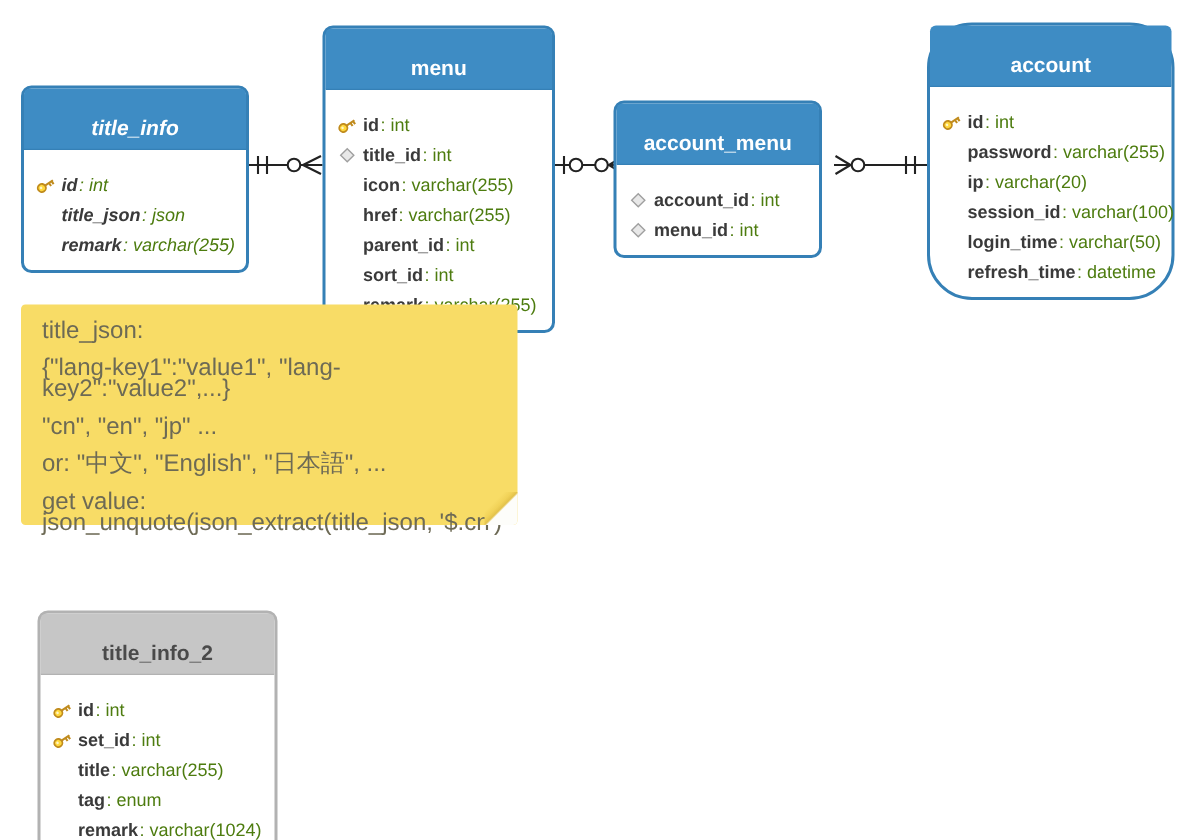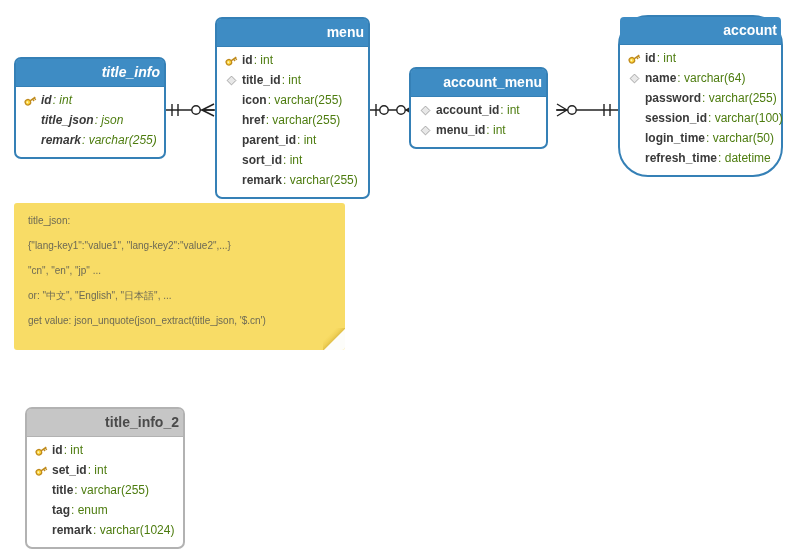--- a/index.html
+++ b/index.html
@@ -16,28 +16,28 @@
   .table{
     position:absolute;
     border-radius:7px;
     background:#ffffff;
     box-sizing:border-box;
   }
   .table.blue{border:2px solid #3580b6;}
   .table.gray{border:2px solid #b2b2b2;}
   .thead{
     border-radius:4px 4px 0 0;
-    text-align:right;
+    text-align:center;
     font-size:14px;
     font-weight:bold;
-    padding:5px 4px 6px 4px;
+    padding:18px 4px 6px 4px;
   }
   .table.blue .thead{background:#3e8cc4;color:#ffffff;border-bottom:1px solid #3580b6;}
   .table.gray .thead{background:#c6c6c6;color:#4a4a4a;border-bottom:1px solid #b2b2b2;}
-  .tbody{padding:3px 4px 7px 6px;}
+  .tbody{padding:13px 4px 7px 6px;}
   .trow{
     display:flex;
     align-items:center;
     height:20px;
     white-space:nowrap;
     font-size:12px;
   }
   .icon{width:16px;height:14px;display:inline-flex;align-items:center;justify-content:center;margin-right:3px;flex:0 0 16px;}
   .cname{color:#3a3a3a;font-weight:bold;}
   .ctype{color:#4d7c0f;margin-left:1px;}
@@ -45,21 +45,21 @@
   
   .note{
     position:absolute;
     left:14px;top:203px;
     width:331px;height:147px;
     background:#f8dc66;
     border-radius:3px;
     box-sizing:border-box;
     padding:11px 10px 0 14px;
     color:#6d6a55;
-    font-size:10px;
+    font-size:16px;
   }
   .note-line{margin:0 0 11px 0;line-height:14px;}
   .fold{
     position:absolute;
     right:0;bottom:0;
     width:22px;height:22px;
     background:linear-gradient(315deg,#fdfdfa 46%,#e3c24b 50%,#f1d258 58%,#f8dc66 70%);
     border-radius:0 0 3px 0;
   }
 </style>
@@ -219,32 +219,28 @@
                 <circle cx="4.6" cy="8" r="2.9" fill="#ffd83d" stroke="#c08b1d" stroke-width="1.3"></circle>
                 <circle cx="4.2" cy="7.6" r="0.9" fill="#fff6c8" stroke="none"></circle>
                 <path d="M7.4 8 H14.2 M10.8 8 v2.6 M13 8 v2.6" stroke="#c08b1d" stroke-width="1.5" fill="none"></path>
               </g>
             </svg>
           </span>
           <span class="cname">id</span>
           <span class="ctype">: int</span>
         </div>
         <div class="trow">
-          <span class="icon">
-            <svg width="11" height="11" viewBox="0 0 12 12">
-              <path d="M6 1.2 L10.8 6 L6 10.8 L1.2 6 Z" fill="#e8e8e8" stroke="#9f9f9f" stroke-width="1"></path>
-            </svg>
-          </span>
-          <span class="cname">name</span>
-          <span class="ctype">: varchar(64)</span>
-        </div>
-        <div class="trow">
           <span class="icon"></span>
           <span class="cname">password</span>
           <span class="ctype">: varchar(255)</span>
+        </div>
+        <div class="trow">
+          <span class="icon"></span>
+          <span class="cname">ip</span>
+          <span class="ctype">: varchar(20)</span>
         </div>
         <div class="trow">
           <span class="icon"></span>
           <span class="cname">session_id</span>
           <span class="ctype">: varchar(100)</span>
         </div>
         <div class="trow">
           <span class="icon"></span>
           <span class="cname">login_time</span>
           <span class="ctype">: varchar(50)</span>

